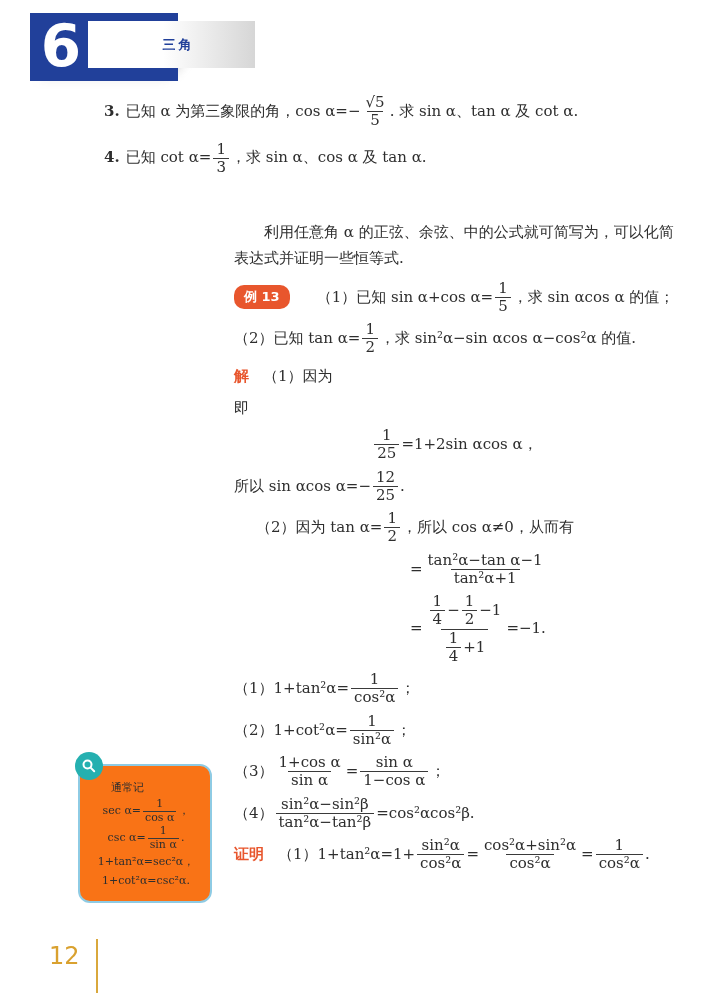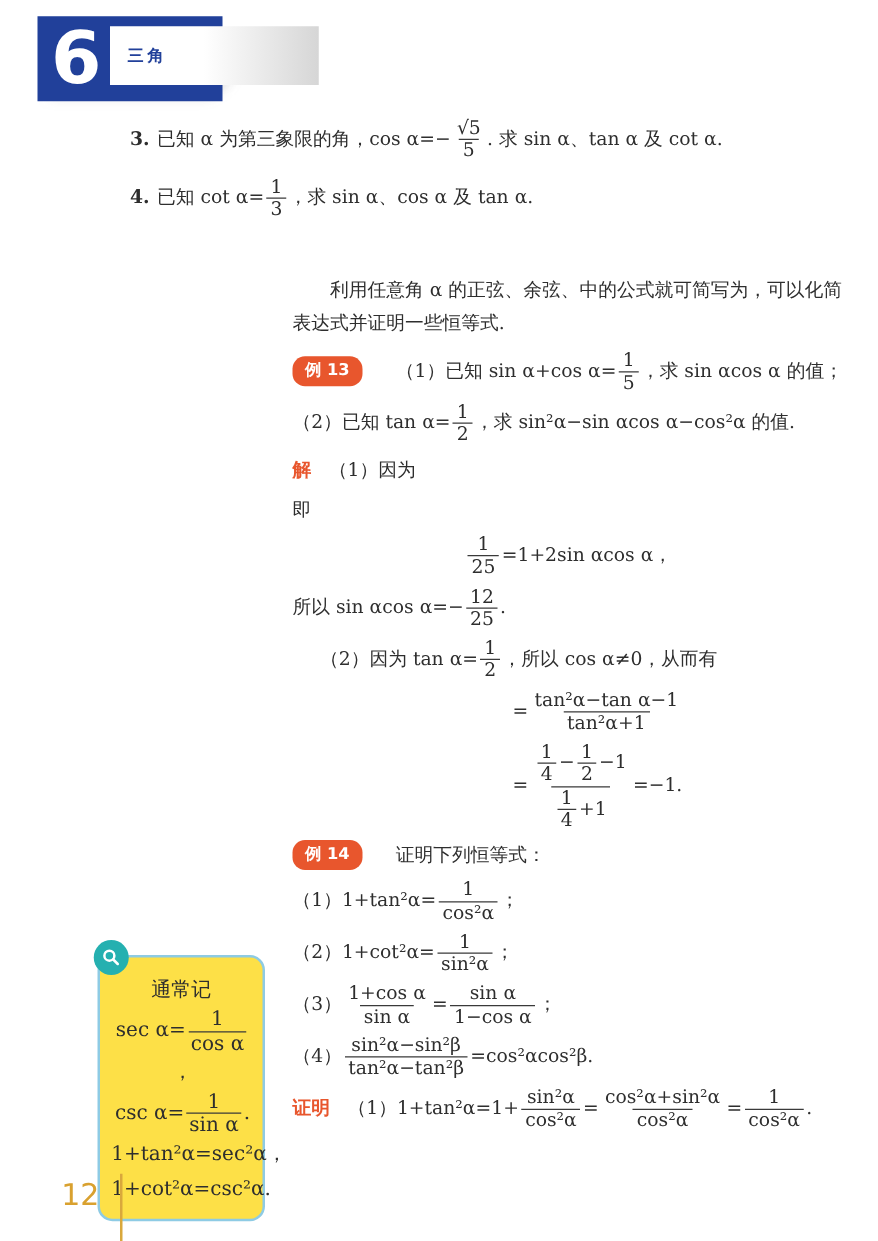--- a/index.html
+++ b/index.html
@@ -12,21 +12,21 @@
 
   
   .chapter-box { position:absolute; left:30px; top:13px; width:148px; height:68px; background:#21409a; }
   .chapter-shadow { position:absolute; left:50px; top:62px; width:130px; height:14px;
     background:rgba(90,90,90,.25); filter:blur(6px); transform:skewX(-35deg); }
   .chapter-number { position:absolute; left:2px; top:0; width:58px; height:68px;
     color:#ffffff; font-family:"DejaVu Sans", sans-serif; font-weight:bold;
     font-size:58px; line-height:66px; text-align:center; }
   .chapter-tab { position:absolute; left:58px; top:8px; width:167px; height:47px;
     background:linear-gradient(to right, #ffffff 0%, #ffffff 45%, #d6d6d6 100%);
-    display:flex; align-items:center; padding-left:14px; box-sizing:border-box; }
+    display:flex; align-items:center; padding-left:14px; box-sizing:border-box;justify-content:center; }
   .chapter-title { color:#21409a; font-weight:bold; font-size:13px;
     font-family:"DejaVu Sans", sans-serif; letter-spacing:3px; }
 
   
   .frac { display:inline-flex; flex-direction:column; align-items:center;
     vertical-align:middle; text-align:center; margin:0 2px; line-height:1.15; }
   .frac > .num, .frac > .den { display:block; padding:0 3px; white-space:nowrap; }
   .frac > .den { border-top:1px solid #3a3a3a; }
 
   
@@ -43,22 +43,22 @@
     border-radius:10px; white-space:nowrap; flex:0 0 auto; }
   .m-line { margin:6px 0; }
   .label { color:#e8562d; font-weight:bold; margin-right:14px; }
   .center { text-align:center; }
   .indent1 { padding-left:22px; }
   .eq-cont { margin-left:176px; }
   .nowrap { white-space:nowrap; }
 
   
   .note-box { position:absolute; left:78px; top:764px; width:134px; box-sizing:border-box;
-    background:#fde047; border:2px solid #8ecbe4; border-radius:12px;
-    padding:12px 7px 10px 9px; font-size:16px; line-height:1.65; color:#2e2e2e; }
+    background:#f97316; border:2px solid #8ecbe4; border-radius:12px;
+    padding:12px 7px 10px 9px; font-size:11px; line-height:1.65; color:#2e2e2e; }
   .note-icon { position:absolute; left:-5px; top:-14px; width:28px; height:28px;
     background:#25b0b0; border-radius:50%; display:flex; align-items:center; justify-content:center; }
   .note-line { margin:1px 0; }
   .note-first { text-indent:2em; }
   .note-center { text-align:center; }
   .note-box .frac > .num, .note-box .frac > .den { padding:0 2px; }
 
   
   .page-number { position:absolute; left:49px; top:942px; font-family:"DejaVu Sans", sans-serif;
     font-size:24px; color:#d9a12f; }
@@ -142,24 +142,20 @@
             </span>−<span class="frac">
               <span class="num">1</span>
               <span class="den">2</span>
             </span>−1</span>
           <span class="den"><span class="frac">
               <span class="num">1</span>
               <span class="den">4</span>
             </span>+1</span>
         </span>=−1.</div>
 
-    <div class="badge-row">
-      <span class="badge">例 14</span>
-      <span>证明下列恒等式：</span>
-    </div>
 
     <div class="m-line">（1）1+tan²α=<span class="frac">
           <span class="num">1</span>
           <span class="den">cos²α</span>
         </span>；</div>
     <div class="m-line">（2）1+cot²α=<span class="frac">
           <span class="num">1</span>
           <span class="den">sin²α</span>
         </span>；</div>
     <div class="m-line">（3）<span class="frac">

